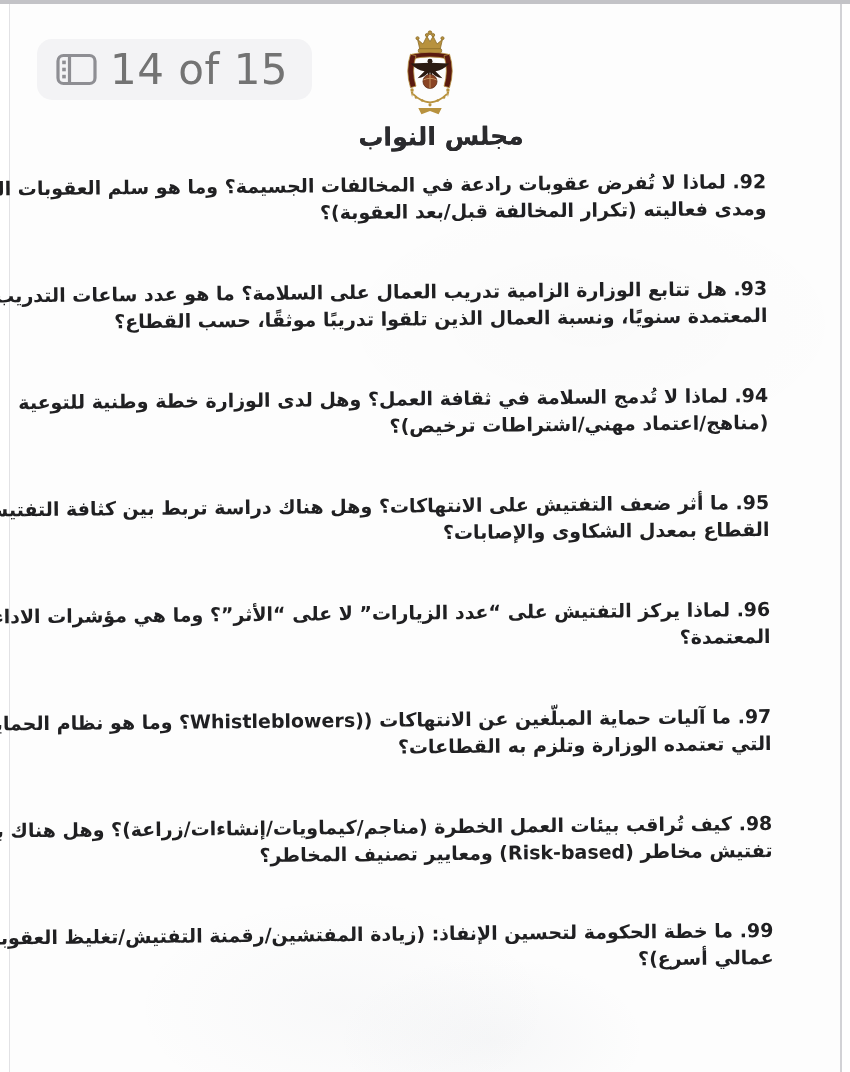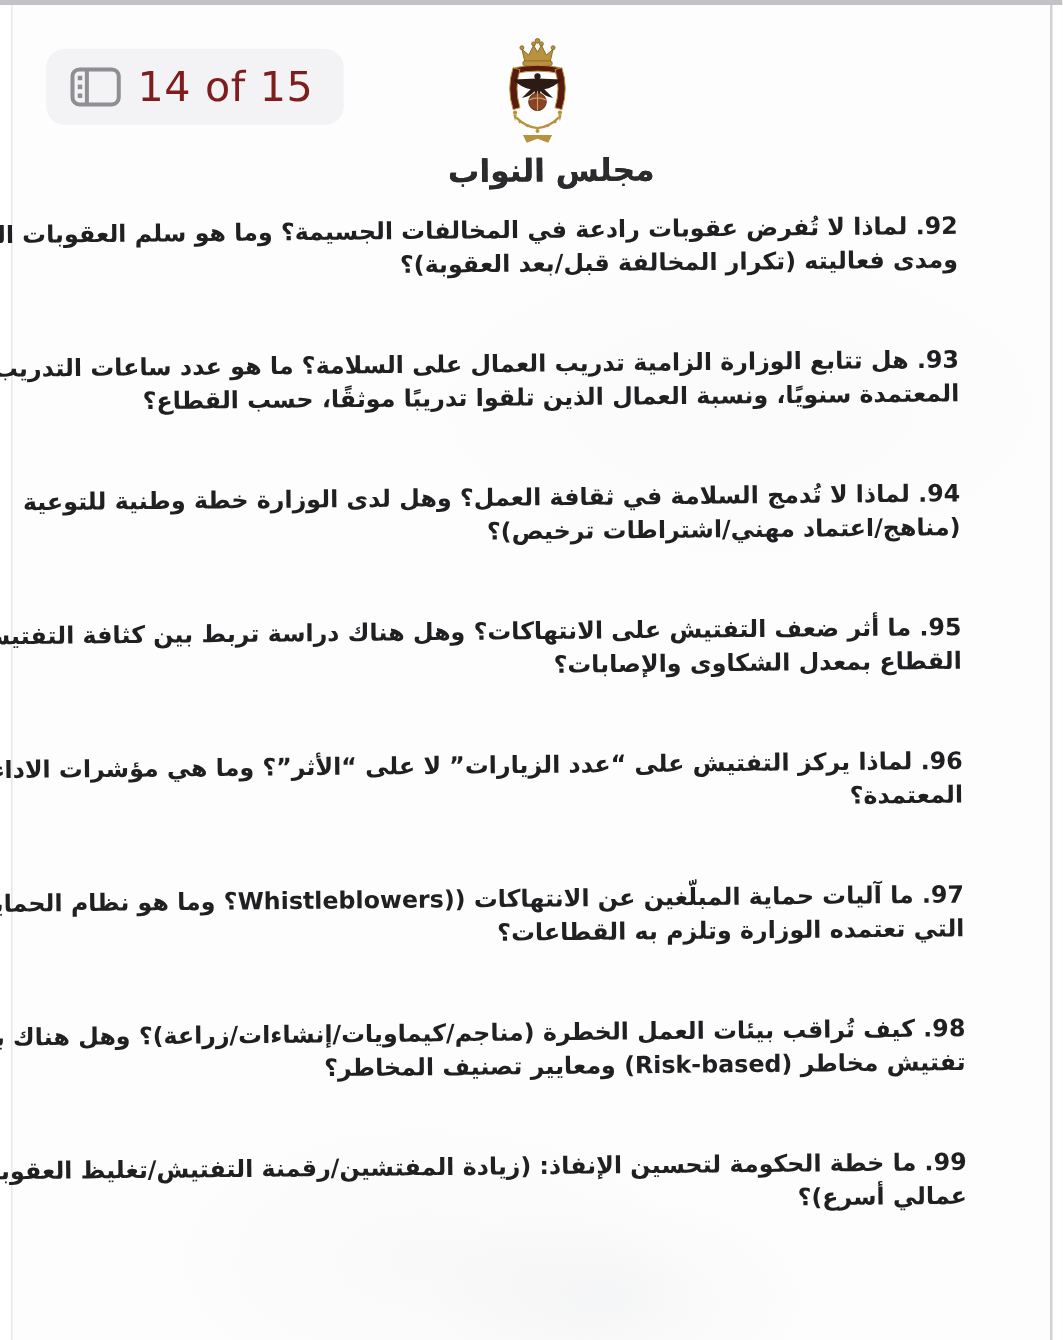--- a/index.html
+++ b/index.html
@@ -38,21 +38,21 @@
   
   .badge {
     position:absolute; left:37px; top:39px; height:61px;
     padding:0 24px 0 19px;
     background:#f3f3f5;
     border-radius:15px;
     display:flex; align-items:center; gap:13px;
     cursor:pointer;
   }
   .badge-text {
-    font-size:33px; color:#7f1d1d; letter-spacing:0.5px;
+    font-size:42px; color:#737373; letter-spacing:0.5px;
     font-family:"DejaVu Sans", sans-serif;
   }
 
   
   .emblem-wrap {
     position:absolute; top:30px; left:430px; transform:translateX(-50%);
     width:78px; height:92px;
   }
   .calligraphy {
     position:absolute; top:122px; left:441px; transform:translateX(-50%) rotate(-0.5deg);

